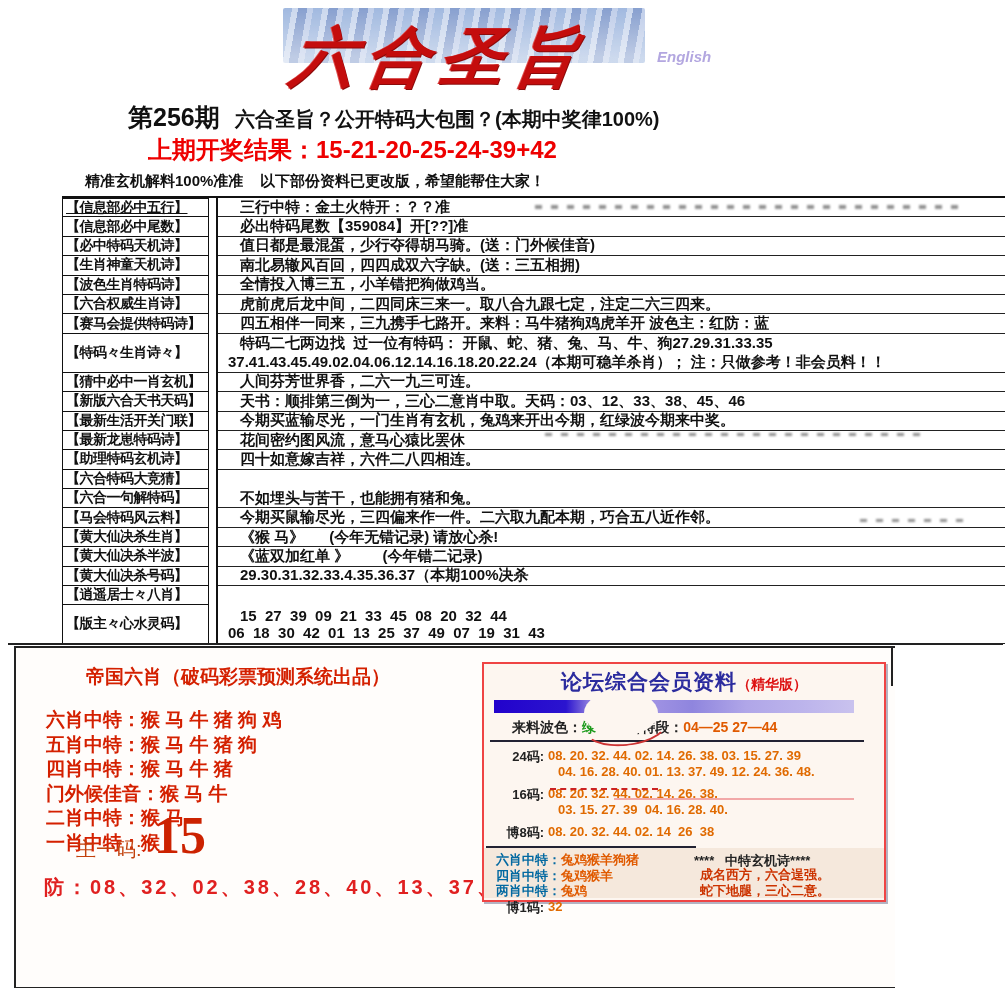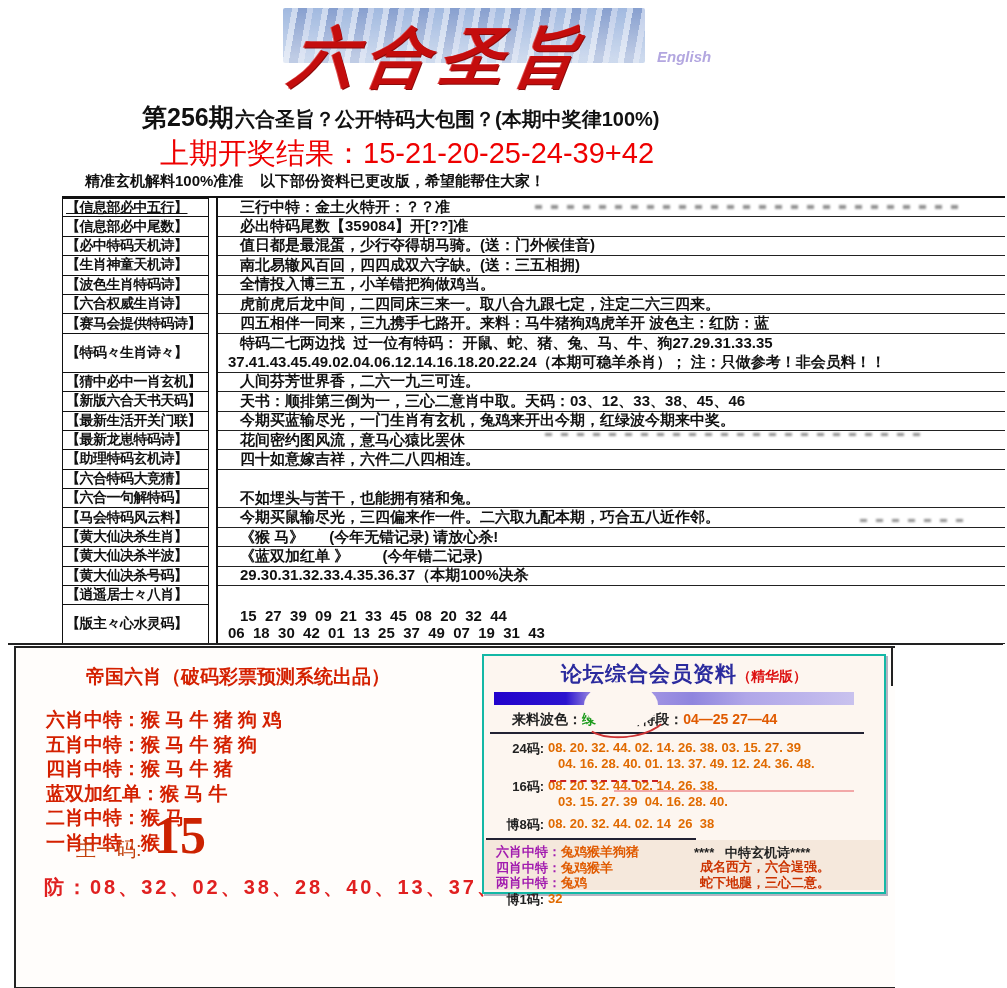--- a/index.html
+++ b/index.html
@@ -12,23 +12,23 @@
       repeating-linear-gradient(100deg,#7e9fd4 0 9px,#b9cae8 9px 15px,#5b7cbd 15px 24px,#a9bce2 24px 30px);
     opacity:.85;border-radius:2px;}
   .banner-img:after{content:"";position:absolute;inset:0;
     background:linear-gradient(180deg,rgba(255,255,255,.15),rgba(255,255,255,.55) 90%);}
   .banner-title{position:absolute;left:292px;top:14px;width:360px;
     font-family:"Liberation Serif",serif;font-weight:bold;font-style:italic;
     font-size:64px;letter-spacing:10px;color:#c40d0d;transform:skewX(-8deg);
     text-shadow:1px 1px 0 #8c0a0a, -1px 0 0 #e05050;white-space:nowrap;}
   .english-label{position:absolute;left:657px;top:48px;color:#b3a7e0;
     font-size:15px;font-style:italic;font-weight:bold;}
-  .issue-no{position:absolute;left:142px;top:101px;font-size:25px;font-weight:bold;color:#111;}
+  .issue-no{position:absolute;left:128px;top:101px;font-size:25px;font-weight:bold;color:#111;}
   .slogan{position:absolute;left:235px;top:106px;font-size:20px;font-weight:bold;color:#111;}
-  .result-line{position:absolute;left:160px;top:134px;font-size:29px;font-weight:normal;color:#ee0000;white-space:nowrap;}
+  .result-line{position:absolute;left:148px;top:134px;font-size:24px;font-weight:bold;color:#ee0000;white-space:nowrap;}
   .notice-line{position:absolute;left:85px;top:172px;font-size:15px;font-weight:bold;color:#111;white-space:pre;}
 
   
   #lottery-table{position:absolute;left:62px;top:196px;width:943px;border-top:2px solid #111;}
   .t-row{display:flex;align-items:stretch;height:19.4px;}
   .t-row.tall{height:39px;}
   .t-label{width:141px;flex:0 0 141px;border:1px solid #111;border-top:none;
     display:flex;align-items:center;padding:0 1px 0 3px;
     font-weight:bold;font-size:14px;letter-spacing:-0.5px;color:#111;white-space:nowrap;overflow:hidden;}
   .t-row:first-child .t-label{border-top:1px solid #111;text-decoration:underline;}
@@ -54,42 +54,42 @@
   .empire-title{position:absolute;left:70px;top:16px;font-size:19px;font-weight:bold;color:#d42000;}
   #empire-lines{position:absolute;left:30px;top:60px;}
   .empire-line{font-size:19px;font-weight:bold;color:#d42000;line-height:24.5px;white-space:pre;}
   .main-code-label{position:absolute;left:60px;top:188px;font-size:20px;font-weight:normal;color:#c2410c;}
   .main-code-value{position:absolute;left:138px;top:158px;font-size:52px;font-weight:bold;
     color:#cc2200;font-family:"Liberation Serif",serif;}
   .guard-line{position:absolute;left:28px;top:226px;font-size:20px;font-weight:bold;
     color:#e02020;letter-spacing:3px;white-space:nowrap;}
 
   
-  #forum-panel{position:absolute;left:466px;top:6px;width:400px;height:236px;
-    border:2px solid #14b8a6;background:#fdf6f0;box-shadow:2px 2px 0 rgba(40,40,90,.35);}
+  #forum-panel{position:absolute;left:466px;top:14px;width:400px;height:236px;
+    border:2px solid #ef4444;background:#fdf6f0;box-shadow:2px 2px 0 rgba(40,40,90,.35);}
   .forum-title-row{position:absolute;left:0;top:4px;width:100%;text-align:center;white-space:nowrap;}
   .forum-title{font-size:21px;font-weight:bold;color:#2b2b9e;letter-spacing:1px;}
   .forum-title-suffix{font-size:14px;font-weight:bold;color:#dd1111;}
   .forum-bar{position:absolute;left:10px;top:36px;width:360px;height:13px;
     background:linear-gradient(90deg,#2202cc 0%,#2b14cf 20%,#8877dd 26%,#a395e4 42%,#8f85de 55%,#b0a6e8 70%,#beb6ec 88%,#c9c2ee 100%);}
   .forum-info{position:absolute;left:28px;top:55px;font-size:14px;font-weight:bold;color:#222;white-space:pre;}
   .wave-green{color:#1a9a1a;}
   .range-orange{color:#e05a00;}
   .forum-underline{position:absolute;left:6px;top:76px;width:374px;height:2px;background:#223;}
   #forum-codes{position:absolute;left:8px;top:84px;}
   .code-row{display:flex;margin-bottom:7px;}
   .code-label{flex:0 0 52px;text-align:right;font-size:13px;font-weight:bold;color:#222;white-space:nowrap;}
   .code-lines{margin-left:4px;}
   .code-line{font-size:13px;font-weight:bold;color:#e06a00;line-height:15.5px;white-space:pre;}
   .code-line+.code-line{padding-left:10px;}
   .forum-divider{position:absolute;left:2px;top:182px;width:210px;height:2px;background:#223;}
   .forum-bottom{position:absolute;left:0;top:184px;width:100%;height:50px;background:#f5e8dc;}
   #forum-zodiac{position:absolute;left:12px;top:188px;}
   .zodiac-row{font-size:13px;font-weight:bold;line-height:15.5px;white-space:pre;}
-  .zodiac-label{color:#a21caf;}
+  .zodiac-label{color:#0369a1;}
   .zodiac-value{color:#e05a00;filter:blur(.4px);}
   .poem-title{position:absolute;left:210px;top:188px;font-size:13px;font-weight:bold;color:#222;white-space:pre;}
   #forum-poem-lines{position:absolute;left:216px;top:203px;}
   .poem-line{font-size:13px;font-weight:bold;color:#cc3300;line-height:15.5px;filter:blur(.4px);white-space:pre;}
 
   
   .white-blob{position:absolute;left:100px;top:26px;width:74px;height:46px;background:#fdf6f0;
     border-radius:50%;}
   .red-arc{position:absolute;left:96px;top:34px;width:86px;height:44px;border-radius:50%;
     border:2px solid transparent;border-bottom-color:#cc3333;transform:rotate(-6deg);}
@@ -260,21 +260,21 @@
   <div class="smudge smudge1"></div>
   <div class="smudge smudge2"></div>
   <div class="smudge smudge3"></div>
 
   <div id="bottom-box">
     <div class="empire-title">帝国六肖（破码彩票预测系统出品）</div>
     <div id="empire-lines">
         <div class="empire-line">六肖中特：猴 马 牛 猪 狗 鸡</div>
         <div class="empire-line">五肖中特：猴 马 牛 猪 狗</div>
         <div class="empire-line">四肖中特：猴 马 牛 猪</div>
-        <div class="empire-line">蓝双加红单：猴 马 牛</div>
+        <div class="empire-line">门外候佳音：猴 马 牛</div>
         <div class="empire-line">二肖中特：猴 马</div>
         <div class="empire-line">一肖中特：猴</div>
       </div>
     <div class="main-code-label">主一码:</div>
     <div class="main-code-value">15</div>
     <div class="guard-line">防：08、32、02、38、28、40、13、37、10、4</div>
 
     <div id="forum-panel">
       <div class="forum-title-row">
         <span class="forum-title">论坛综合会员资料</span><span class="forum-title-suffix">（精华版）</span>

